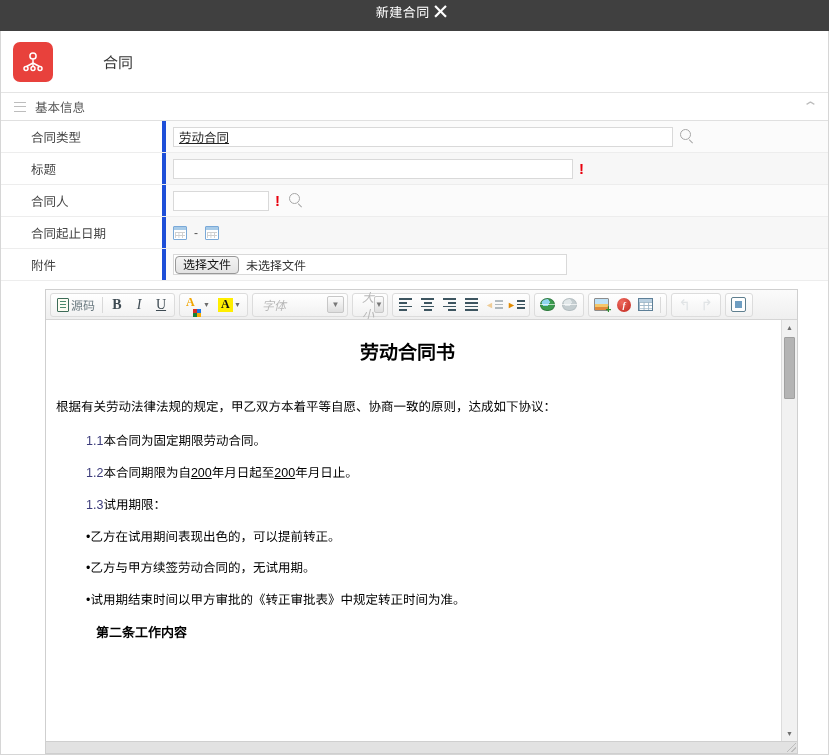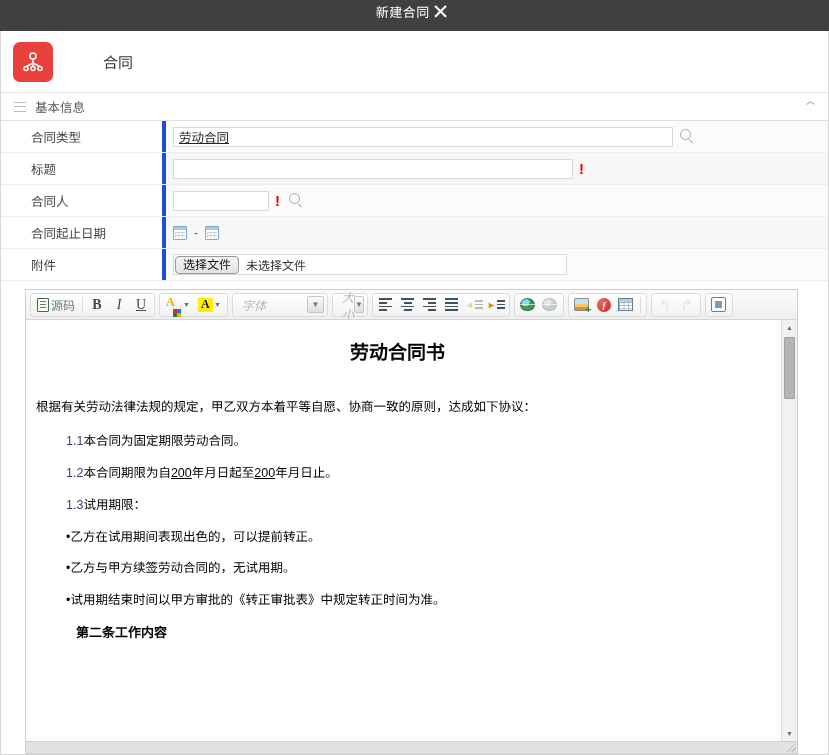--- a/index.html
+++ b/index.html
@@ -233,21 +233,21 @@
     line-height: 14px;
   }
   .file-status {
     font-size: 12px;
     color: #333333;
     margin-left: 7px;
   }
 
   
   .editor-outer {
-    margin: 8px 30px 0 24px;
+    margin: 8px 30px 0 44px;
     border: 1px solid #cfcfcf;
     background: #7dd3fc;
     flex: 1 1 auto;
     display: flex;
     flex-direction: column;
     min-height: 0;
     position: relative;
   }
   .editor-toolbar {
     background: linear-gradient(#fbfbfb, #efefef);

